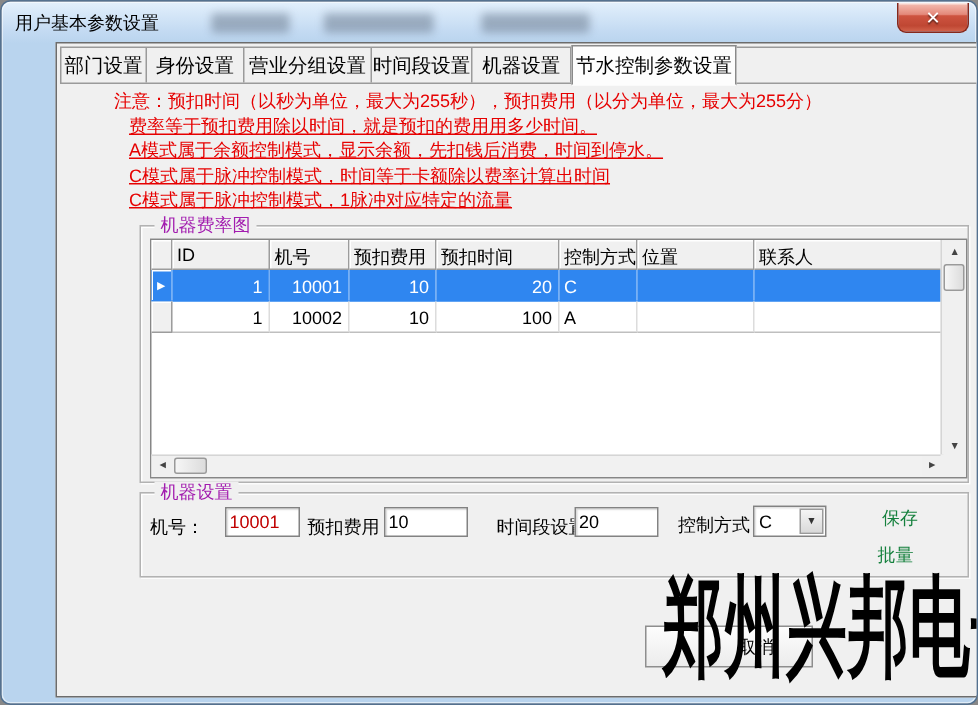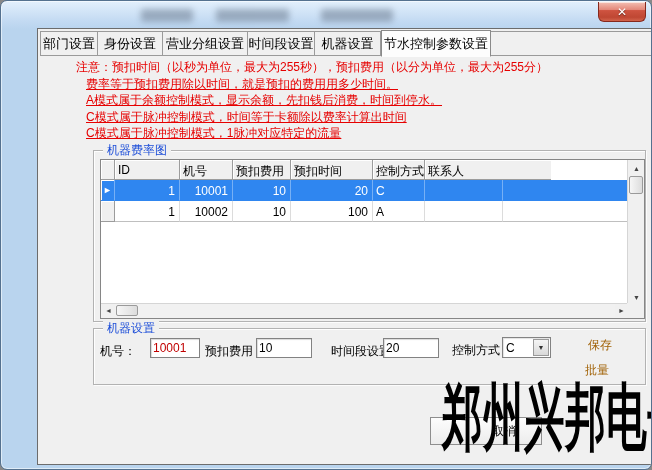--- a/index.html
+++ b/index.html
@@ -31,21 +31,21 @@
   .tab.active{position:relative;top:-2px;height:27px;background:#fdfdfd;
        border:1px solid #8a8a8a;border-bottom:1px solid #fdfdfd;z-index:2;text-align:right;}
   
   .notices{position:absolute;left:38px;top:30px;width:590px;font-size:12px;
            line-height:16.5px;color:#e60000;white-space:nowrap;}
   .notices div+div{padding-left:10px;text-decoration:underline;}
   
   .groupbox{position:absolute;border:1px solid #b2b2b2;
             box-shadow:inset 1px 1px 0 rgba(255,255,255,.9),1px 1px 0 rgba(255,255,255,.8);}
   .groupbox>.gb-title{position:absolute;top:-8px;left:9px;background:#f0f0f0;
-            padding:0 4px;font-size:12px;color:#1d4ed8;line-height:14px;}
+            padding:0 4px;font-size:12px;color:#a21caf;line-height:14px;}
   #gb-rate{left:55px;top:121px;width:553px;height:172px;}
   #gb-machine{left:55px;top:299px;width:553px;height:57px;}
   
   .grid{position:absolute;left:6px;top:8px;width:545px;height:160px;
         border:1px solid #868686;background:#fff;}
   .gridrow{display:flex;width:528px;}
   .hcell{height:20px;background:#f0f0f0;font-size:12px;color:#000;
          border-right:1px solid #9c9c9c;border-bottom:1px solid #9c9c9c;
          box-shadow:inset 1px 1px 0 #fff;padding:3px 2px 0 3px;overflow:hidden;white-space:nowrap;}
   .dcell{height:21px;font-size:12px;padding:4px 4px 0 3px;overflow:hidden;
@@ -70,35 +70,36 @@
   .flabel{position:absolute;font-size:12px;color:#000;white-space:nowrap;}
   .tbox{position:absolute;height:20px;border:1px solid #828282;background:#fff;
         box-shadow:inset 1px 1px 1px rgba(0,0,0,.15);font-size:12px;padding:0 2px;color:#000;}
   .tbox.redtext{color:#c00000;}
   .combo{position:absolute;height:21px;border:1px solid #828282;background:#fff;
          box-shadow:inset 1px 1px 1px rgba(0,0,0,.12);cursor:pointer;}
   .combo .val{position:absolute;left:3px;top:3px;font-size:12px;color:#000;}
   .combo .drop{position:absolute;right:1px;top:1px;bottom:1px;width:16px;
          background:linear-gradient(180deg,#f5f5f5,#d9d9d9);border:1px solid #9a9a9a;
          display:flex;align-items:center;justify-content:center;font-size:7px;color:#333;}
-  .linkbtn{position:absolute;font-size:12px;color:#a16207;cursor:pointer;}
+  .linkbtn{position:absolute;font-size:12px;color:#15803d;cursor:pointer;}
   
   .cancel-btn{position:absolute;left:392px;top:388px;width:112px;height:28px;
          border:1px solid #8e8e8e;background:linear-gradient(180deg,#fdfdfd,#ececec);
          font-size:12px;color:#000;display:flex;align-items:center;justify-content:center;cursor:pointer;padding-left:36px;}
   .watermark{position:absolute;left:404px;top:341px;font-size:71px;font-weight:bold;
          color:#000;white-space:nowrap;transform:scale(.57,1.02);transform-origin:top left;
          z-index:50;pointer-events:none;letter-spacing:1px;}
 </style>
 </head>
 <body>
 
 <div class="stage">
 
   <div class="titlebar">
+    <span class="title">用户基本参数设置</span>
     <div class="blurblob" style="left:140px;width:52px;"></div>
     <div class="blurblob" style="left:215px;width:73px;"></div>
     <div class="blurblob" style="left:320px;width:72px;"></div>
     <div class="close-btn">
       <span>✕</span>
     </div>
   </div>
 
   <div class="content">
 
@@ -124,20 +125,21 @@
 
       <div class="grid">
 
         <div class="gridrow">
           <div class="hcell selcell" style="width:14px"></div>
           <div class="hcell" style="width:65px">ID</div>
           <div class="hcell" style="width:53px">机号</div>
           <div class="hcell" style="width:58px">预扣费用</div>
           <div class="hcell" style="width:82px">预扣时间</div>
           <div class="hcell" style="width:52px">控制方式</div>
+          <div class="hcell" style="width:78px">位置</div>
           <div class="hcell" style="width:126px;border-right:none">联系人</div>
         </div>
 
         <div class="gridrow row-selected">
           <div class="dcell selcell" style="width:14px">►</div>
           <div class="dcell num" style="width:65px">1</div>
           <div class="dcell num" style="width:53px">10001</div>
           <div class="dcell num" style="width:58px">10</div>
           <div class="dcell num" style="width:82px">20</div>
           <div class="dcell" style="width:52px">C</div>

